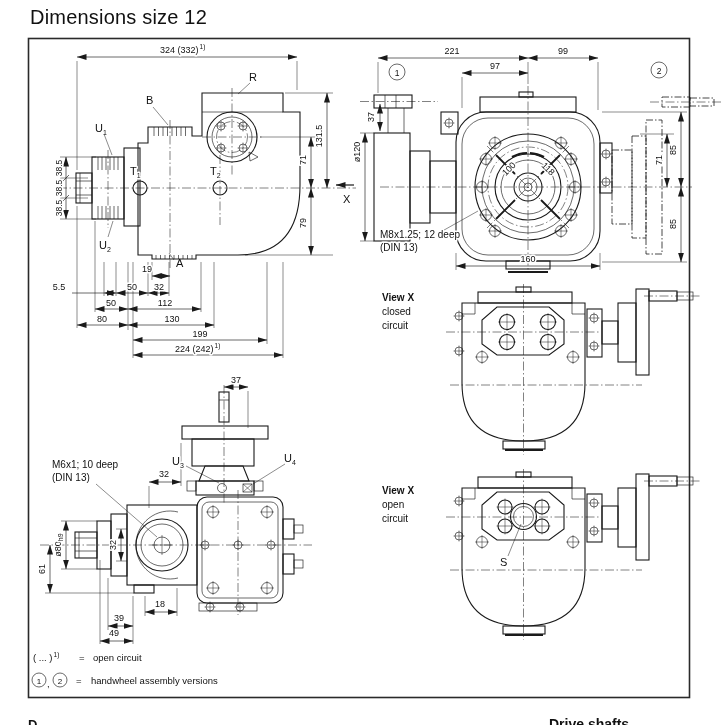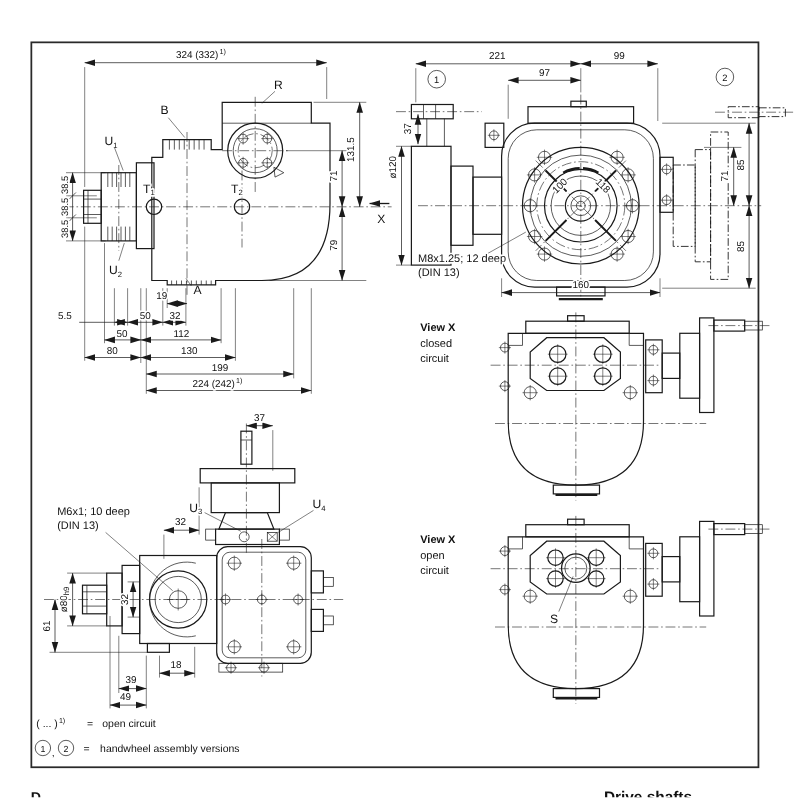--- a/index.html
+++ b/index.html
@@ -24,20 +24,21 @@
   .ph{fill:none;stroke:#1a1a1a;stroke-width:0.8;stroke-dasharray:7 2 1.5 2;}
   .dm{fill:none;stroke:#1a1a1a;stroke-width:0.65;}
   .ex{fill:none;stroke:#1a1a1a;stroke-width:0.5;}
   .tk{fill:none;stroke:#1a1a1a;stroke-width:2;}
 </style>
 </head>
 <body>
 
 <div id="page">
 
+  <div class="title">Dimensions size 12</div>
 
   <svg width="726" height="725" viewBox="0 0 726 725" xmlns="http://www.w3.org/2000/svg" style="position:absolute;left:0;top:0;">
     <defs>
       <marker id="ar" viewBox="0 0 10 8" markerWidth="10" markerHeight="8" refX="9.5" refY="4" orient="auto-start-reverse" markerUnits="userSpaceOnUse">
         <path d="M0,1 9.8,4 0,7 Z" fill="#1a1a1a"></path>
       </marker>
       <g id="bh4">
           <circle r="4" class="tn"></circle>
           <line x1="-5.5" y1="0" x2="5.5" y2="0" class="ex"></line>
           <line x1="0" y1="-5.5" x2="0" y2="5.5" class="ex"></line>

